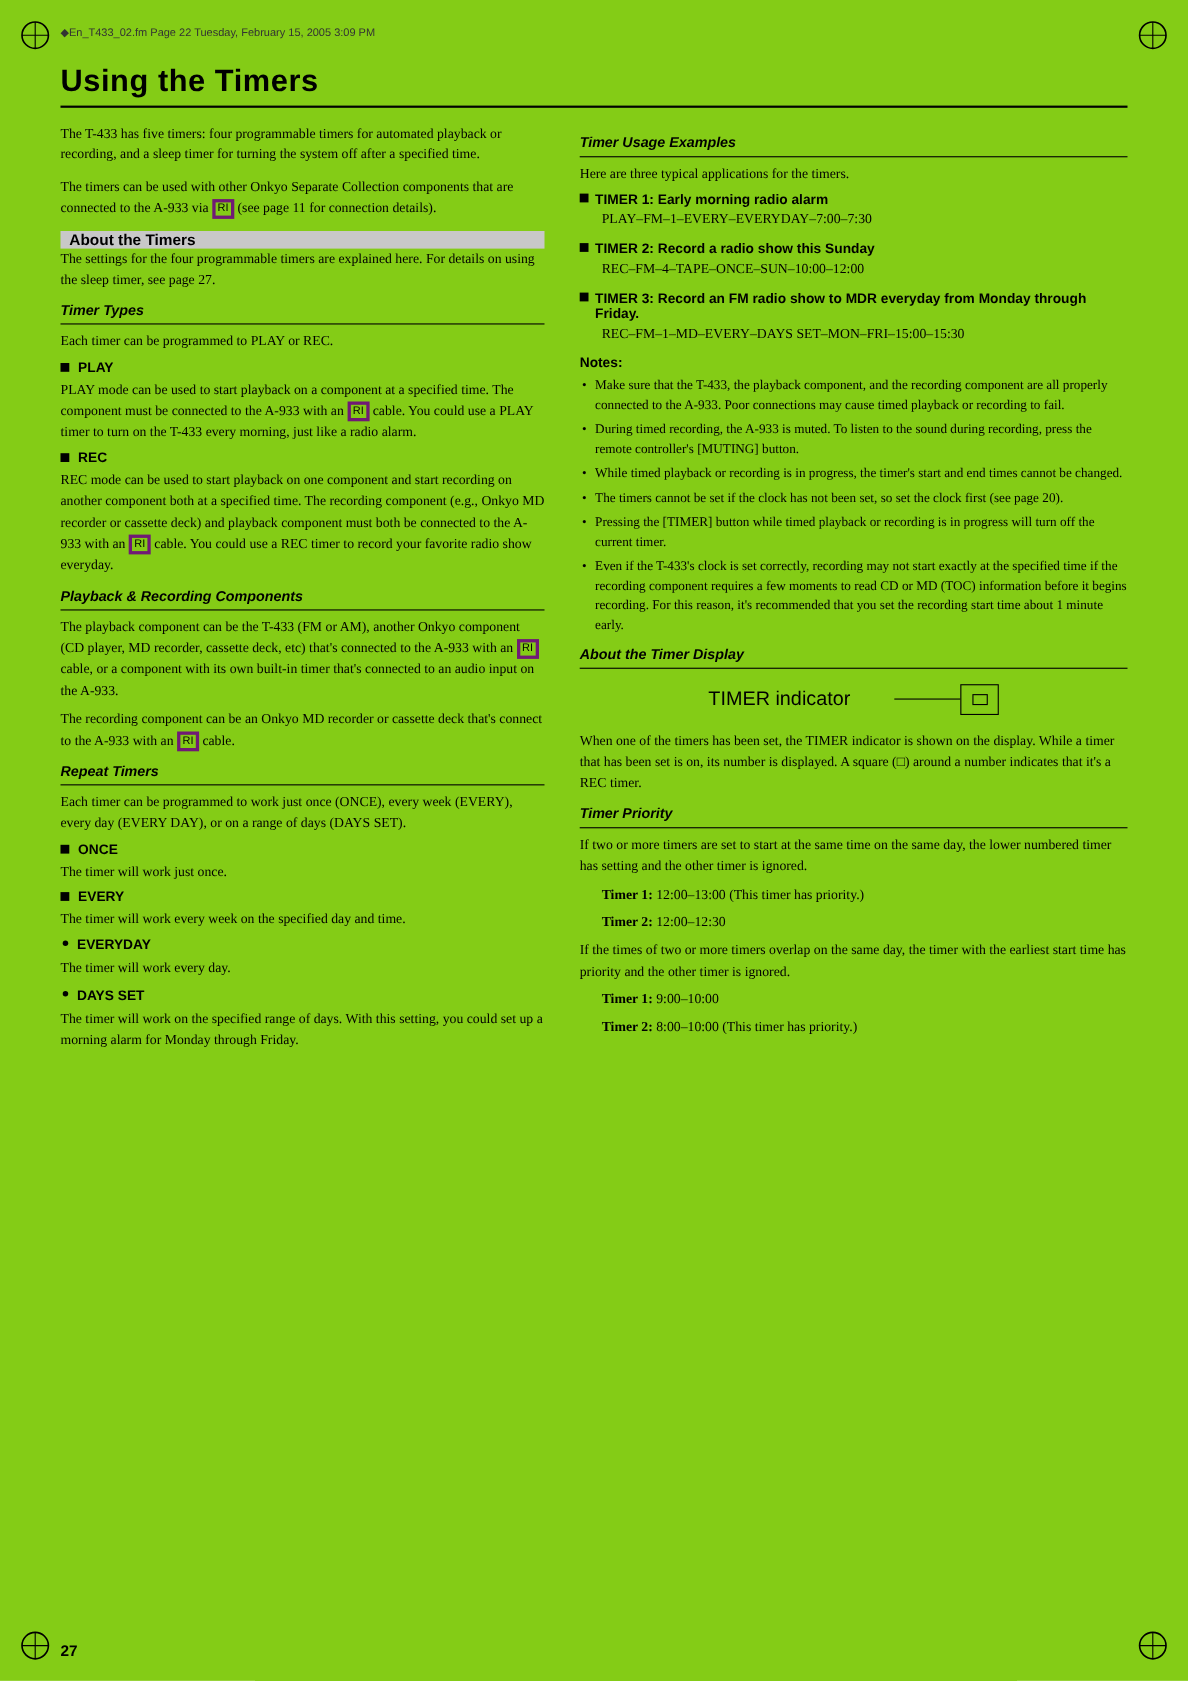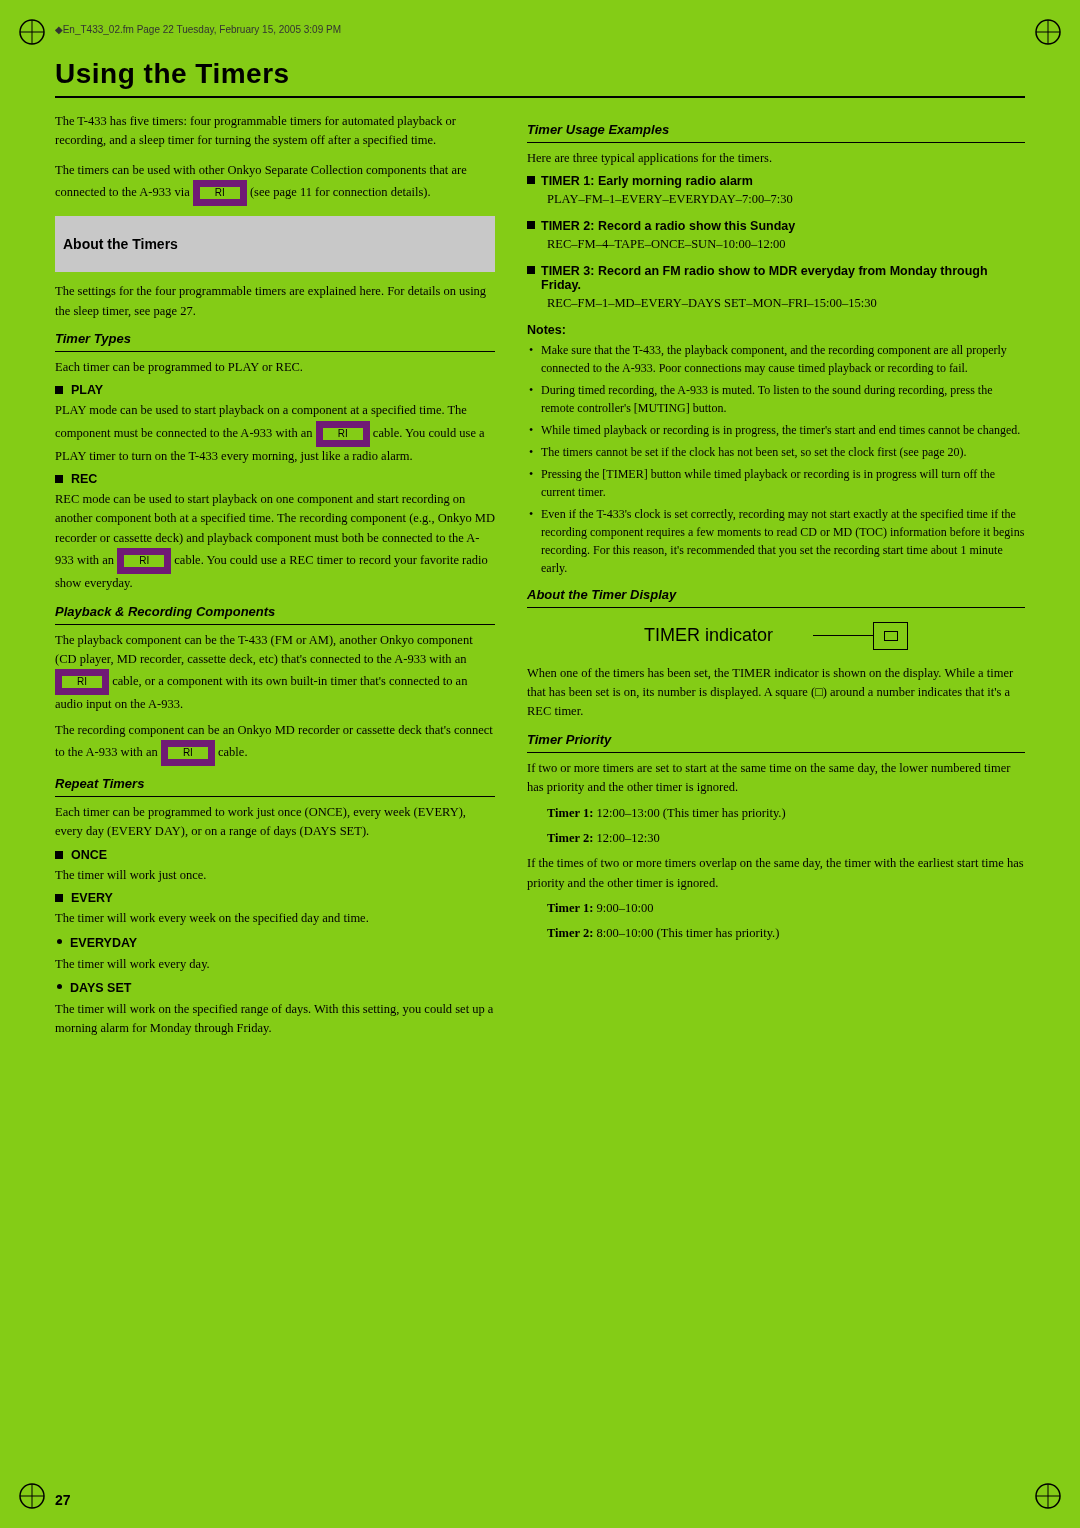--- a/index.html
+++ b/index.html
@@ -85,25 +85,24 @@
     
     .intro-para {
       font-size: 12.5px;
       line-height: 1.55;
       margin-bottom: 10px;
     }
 
     
     .section-heading-box {
       background: #c8c8c8;
-      padding: 20px 8px;
+      padding: 0 8px;
       font-size: 14px;
       font-weight: bold;
       font-family: Arial, Helvetica, sans-serif;
-      margin-bottom: 10px;
       margin-top: 4px;
     }
 
     
     .subsection-heading {
       font-size: 13px;
       font-weight: bold;
       font-style: italic;
       font-family: Arial, Helvetica, sans-serif;
       margin-bottom: 5px;
@@ -282,22 +281,22 @@
       bottom: 20px;
       left: 55px;
       font-size: 14px;
       font-weight: bold;
       font-family: Arial, Helvetica, sans-serif;
     }
 
     
     .ri-icon {
       display: inline-block;
-      border: 7px solid #701a75;
-      padding: 0 15px;
+      border: 3px solid #701a75;
+      padding: 0 2px;
       font-size: 10px;
       font-family: Arial, sans-serif;
       vertical-align: middle;
       line-height: 1.2;
     }
   </style>
 </head>
 <body>
 
 <div class="page-wrapper">
@@ -462,21 +461,21 @@
               <div class="display-inner"></div>
             </div>
           </div>
         </div>
 
         <p>When one of the timers has been set, the TIMER indicator is shown on the display. While a timer that has been set is on, its number is displayed. A square (□) around a number indicates that it's a REC timer.</p>
 
         <div class="subsection-heading">Timer Priority</div>
         <div class="subsection-rule"></div>
 
-        <p>If two or more timers are set to start at the same time on the same day, the lower numbered timer has priority and the other timer is ignored.</p>
+        <p>If two or more timers are set to start at the same time on the same day, the lower numbered timer has setting and the other timer is ignored.</p>
 
         <div class="priority-example">
           <p><span class="priority-bold">Timer 1:</span> <span>12:00–13:00  (This timer has priority.)</span></p>
           <p><span class="priority-bold">Timer 2:</span> <span>12:00–12:30</span></p>
         </div>
 
         <p>If the times of two or more timers overlap on the same day, the timer with the earliest start time has priority and the other timer is ignored.</p>
 
         <div class="priority-example">
           <p><span class="priority-bold">Timer 1:</span> <span>9:00–10:00</span></p>

